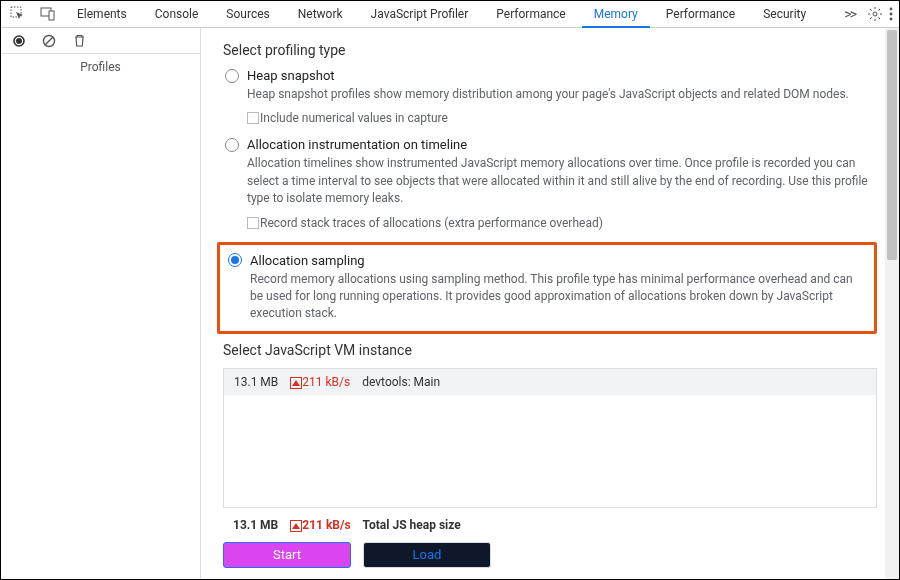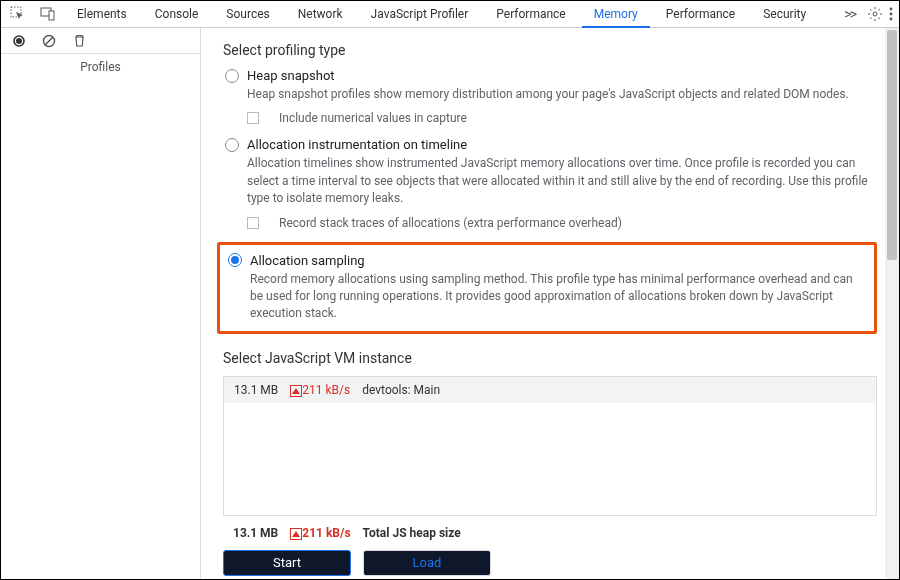--- a/index.html
+++ b/index.html
@@ -138,38 +138,38 @@
   .opt-desc {
     font-size: 12px;
     color: #5f6368;
     margin-left: 22px;
     margin-top: 3px;
     line-height: 1.45;
   }
   .sub-check {
     display: flex;
     align-items: center;
-    gap: 20px;
+    gap: 1px;
     margin-left: 22px;
     margin-top: 8px;
     font-size: 12px;
     color: #5f6368;
   }
   .chk {
     width: 12px;
     height: 12px;
     border: 1px solid #bbb;
     display: inline-block;
     flex-shrink: 0;
   }
   .highlight-box {
     border: 3px solid #e8520f;
     border-radius: 2px;
     padding: 8px 8px 8px 6px;
-    margin-bottom: 16px;
+    margin-bottom: 8px;
     margin-left: -6px;
   }
   .vm-list {
     border: 1px solid #ddd;
     height: 140px;
     margin-top: 8px;
   }
   .vm-row {
     background: #f1f3f4;
     padding: 6px 10px;
@@ -219,21 +219,21 @@
     align-items: center;
     justify-content: center;
     font-size: 13px;
     border: 1px solid #dadce0;
     border-radius: 3px;
     background: #0f172a;
     color: #1a73e8;
     cursor: pointer;
   }
   .btn.primary {
-    background: #0f172a;
+    background: #d946ef;
     color: #fff;
     border-color: #1a73e8;
   }
   .scrollbar-fake {
     position: absolute;
     right: 0;
     top: 0;
     bottom: 0;
     width: 14px;
     background: #f1f1f1;

